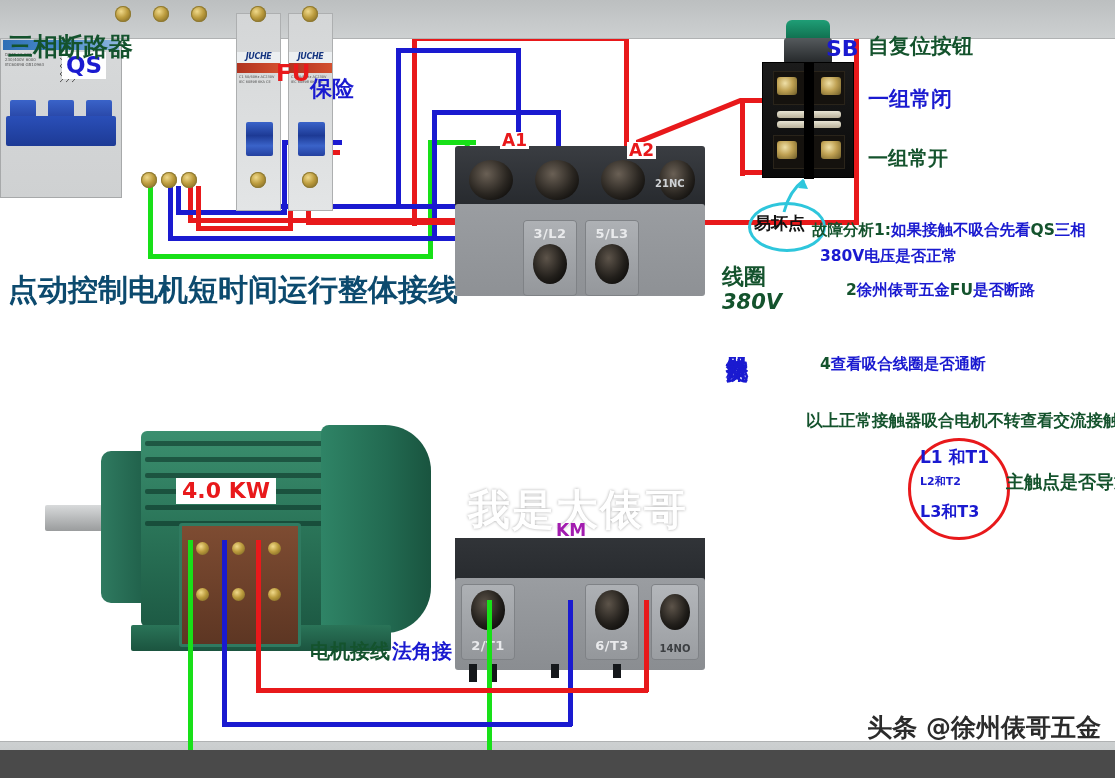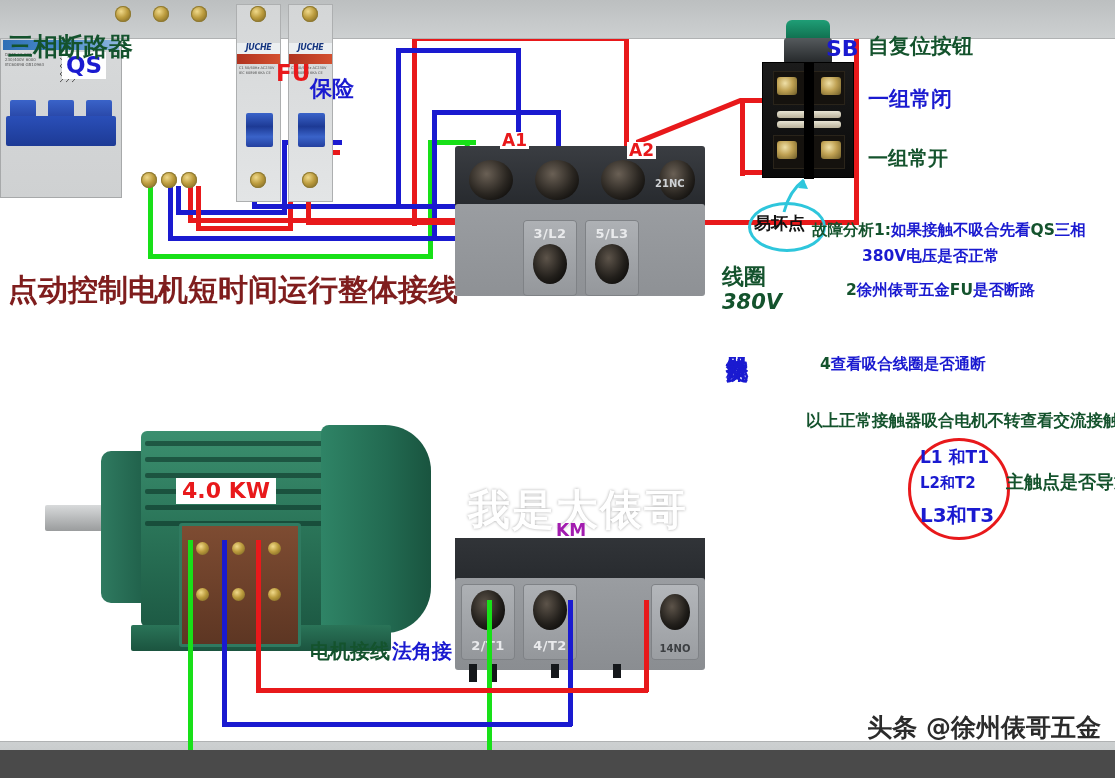--- a/index.html
+++ b/index.html
@@ -28,21 +28,21 @@
   #breaker .handlebar{position:absolute;left:6px;top:116px;width:110px;height:30px;
     background:linear-gradient(180deg,#2a4fb8,#1d3a95);border-radius:2px;}
   .bk-toggle{position:absolute;top:100px;width:26px;height:22px;
     background:linear-gradient(180deg,#3a63c9,#24409f);border-radius:2px;}
   #breaker .bottomband{position:absolute;left:0;bottom:0;width:100%;height:36px;
     background:linear-gradient(180deg,#cdd0d1,#bcbfc0);border-top:1px solid #b0b2b3;}
   .qs-badge{position:absolute;left:62px;top:52px;background:#fff;color:#1a1ad0;
     font-weight:bold;font-size:23px;line-height:23px;padding:2px 4px;}
 
   
-  .fuse{position:absolute;top:4px;width:45px;height:198px;
+  .fuse{position:absolute;top:13px;width:45px;height:198px;
     background:linear-gradient(180deg,#d4d6d7,#e3e5e6);border:1px solid #adafb0;box-sizing:border-box;}
   .fuse .brand{position:absolute;left:0;top:38px;width:100%;height:11px;
     color:#15357f;font-size:8px;font-weight:bold;font-style:italic;text-align:center;
     background:#eceff1;letter-spacing:-.4px;}
   .fuse .redband{position:absolute;left:0;top:49px;width:100%;height:10px;
     background:linear-gradient(90deg,#b03320,#d4502f);}
   .fuse .micro{position:absolute;left:2px;top:61px;width:41px;height:40px;
     font-size:3.5px;line-height:4.5px;color:#4a4a4a;overflow:hidden;}
   .fuse .knob{position:absolute;left:9px;top:108px;width:27px;height:34px;
     background:linear-gradient(180deg,#3a63c9 0%,#1d3a95 40%,#3a63c9 70%,#24409f 100%);
@@ -123,21 +123,21 @@
     background:radial-gradient(circle at 38% 34%,#f0d98a 0%,#bb9b3d 45%,#6e5a1e 100%);}
   #motor .base{position:absolute;left:86px;top:230px;width:260px;height:26px;
     background:linear-gradient(180deg,#2a7458,#1b543f);border-radius:2px;}
   .kw-badge{position:absolute;left:176px;top:478px;background:#fff;color:#e8191b;
     font-weight:bold;font-size:22px;line-height:24px;padding:1px 6px;}
 
   
   .lab{position:absolute;font-weight:bold;white-space:nowrap;}
   .red{color:#14532d;}
   .blue{color:#1a1ad0;}
-  .title{position:absolute;left:8px;top:270px;color:#7f1d1d;font-weight:bold;
+  .title{position:absolute;left:8px;top:270px;color:#0c4a6e;font-weight:bold;
     font-size:30px;letter-spacing:0px;white-space:nowrap;}
   .tag{position:absolute;background:#fff;color:#e8191b;font-weight:bold;
     font-size:17px;line-height:17px;padding:0 2px;}
   .vert{writing-mode:vertical-rl;text-orientation:upright;}
 
   .analysis{position:absolute;font-weight:bold;font-size:15.5px;line-height:17px;white-space:nowrap;}
   .circle-note{position:absolute;border:3px solid #e8191b;border-radius:50%;}
   .cyan-circle{position:absolute;border:3px solid #2ec6dc;border-radius:50%;}
 
   .watermark{position:absolute;left:468px;top:482px;color:#fff;font-weight:bold;font-size:42px;
@@ -290,23 +290,23 @@
       </div>
     </div>
     <div class="abs" style="left:200px;top:32px;color:#cfd2d5;font-size:10px;font-weight:bold;">21NC</div>
 
     <div class="lowerblk"></div>
     <div class="bterminalrow">
       <div class="km-port" style="left:6px;top:6px;">
         <div class="hole" style="top:6px;"></div>
         <div class="plab" style="top:54px;">2/T1</div>
       </div>
-      <div class="km-port" style="left:68px;top:6px;">
+      <div class="km-port" style="left:130px;top:6px;">
         <div class="hole" style="top:6px;"></div>
-        <div class="plab" style="top:54px;">4/T2</div>
+        <div class="plab" style="top:54px;">6/T3</div>
       </div>
       <div class="km-aux" style="left:196px;top:6px;">
         <div class="hole"></div>
         <div class="alab">14NO</div>
       </div>
       <div class="foot" style="left:14px;top:86px;width:8px;height:18px;"></div>
       <div class="foot" style="left:34px;top:86px;width:8px;height:18px;"></div>
       <div class="foot" style="left:96px;top:86px;width:8px;height:14px;"></div>
       <div class="foot" style="left:158px;top:86px;width:8px;height:14px;"></div>
     </div>
@@ -362,31 +362,31 @@
   <div class="wire w-blue abs" style="left:222px;top:540px;width:5px;height:60px;"></div>
   <div class="wire w-red abs" style="left:256px;top:540px;width:5px;height:60px;"></div>
 
   <div class="title">点动控制电机短时间运行整体接线</div>
   <div class="watermark">我是大俵哥</div>
   <div class="km-tag">KM</div>
 
   <div class="analysis" style="left:812px;top:222px;">
     <span class="red">故障分析1:</span><span class="blue">如果接触不吸合先看</span><span class="red">QS</span><span class="blue">三相</span>
   </div>
-  <div class="analysis blue" style="left:862px;top:248px;">380V电压是否正常</div>
+  <div class="analysis blue" style="left:820px;top:248px;">380V电压是否正常</div>
   <div class="analysis" style="left:846px;top:282px;">
     <span class="red">2</span><span class="blue">徐州俵哥五金</span><span class="red">FU</span><span class="blue">是否断路</span>
   </div>
   <div class="analysis" style="left:820px;top:356px;">
     <span class="red">4</span><span class="blue">查看吸合线圈是否通断</span>
   </div>
 
   <div class="analysis red" style="left:806px;top:412px;font-size:16.5px;">以上正常接触器吸合电机不转查看交流接触器</div>
 
   <div class="circle-note" style="left:908px;top:438px;width:96px;height:96px;"></div>
   <div class="lab blue" style="left:920px;top:446px;font-size:17px;">L1 和T1</div>
-  <div class="lab blue" style="left:920px;top:474px;font-size:15px;">L2和T2</div>
-  <div class="lab blue" style="left:920px;top:502px;font-size:20px;">L3和T3</div>
+  <div class="lab blue" style="left:920px;top:474px;font-size:11px;">L2和T2</div>
+  <div class="lab blue" style="left:920px;top:502px;font-size:16px;">L3和T3</div>
   <div class="lab red" style="left:1006px;top:470px;font-size:18px;">主触点是否导通</div>
 
   <div class="credit">头条 @徐州俵哥五金</div>
   <div class="footer"></div>
 </div>
 
 </body></html>

